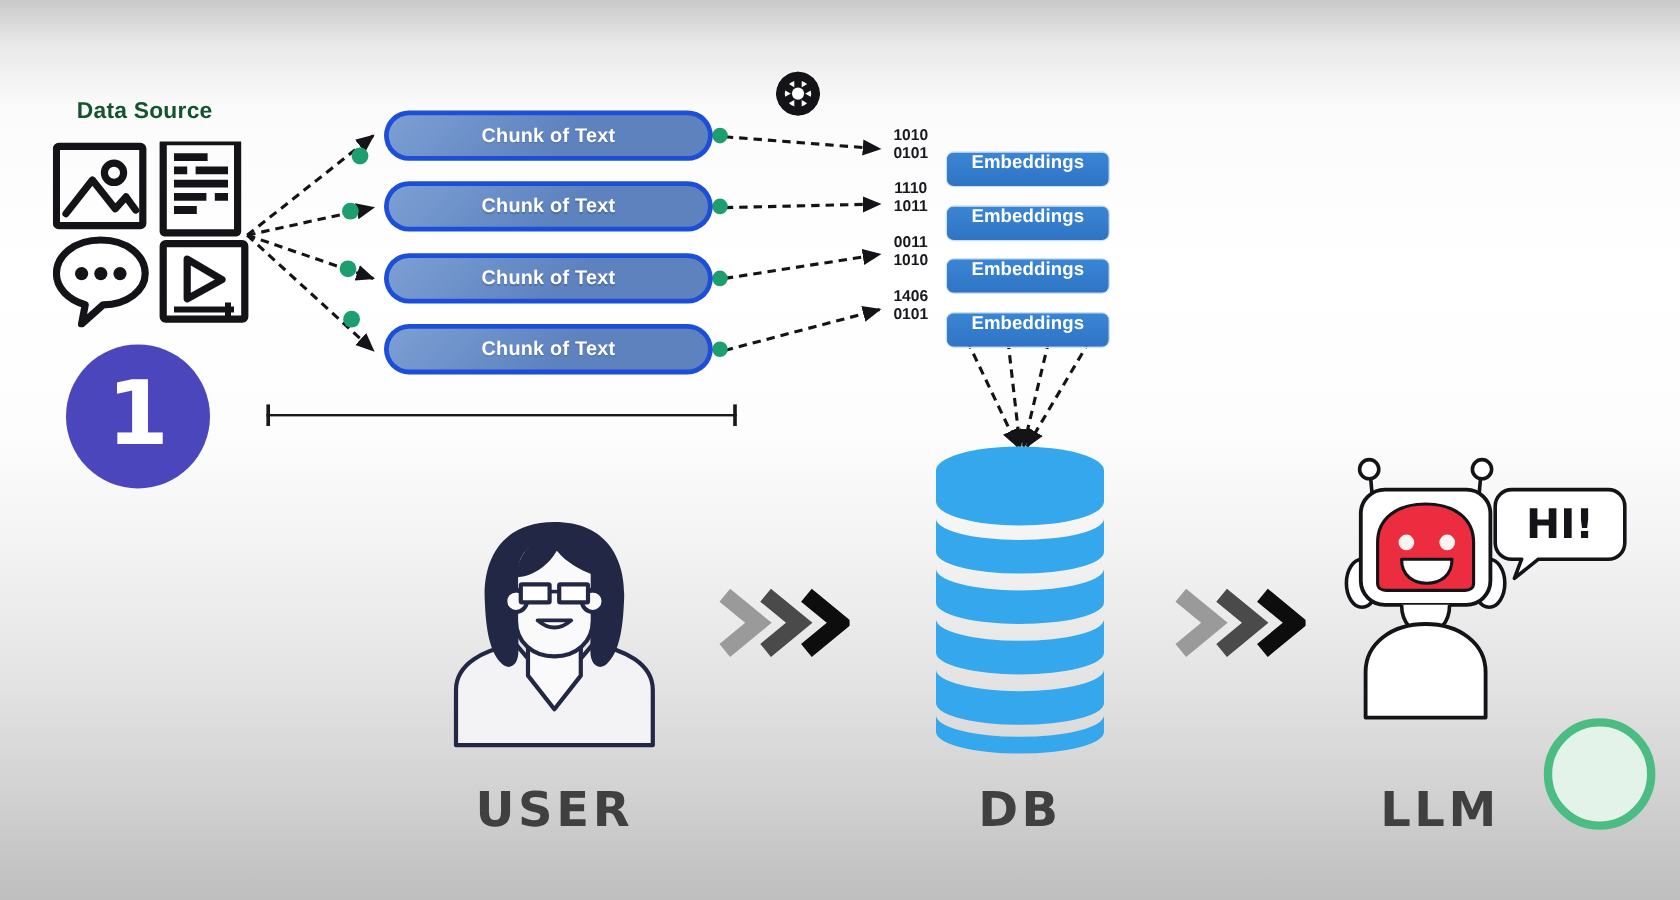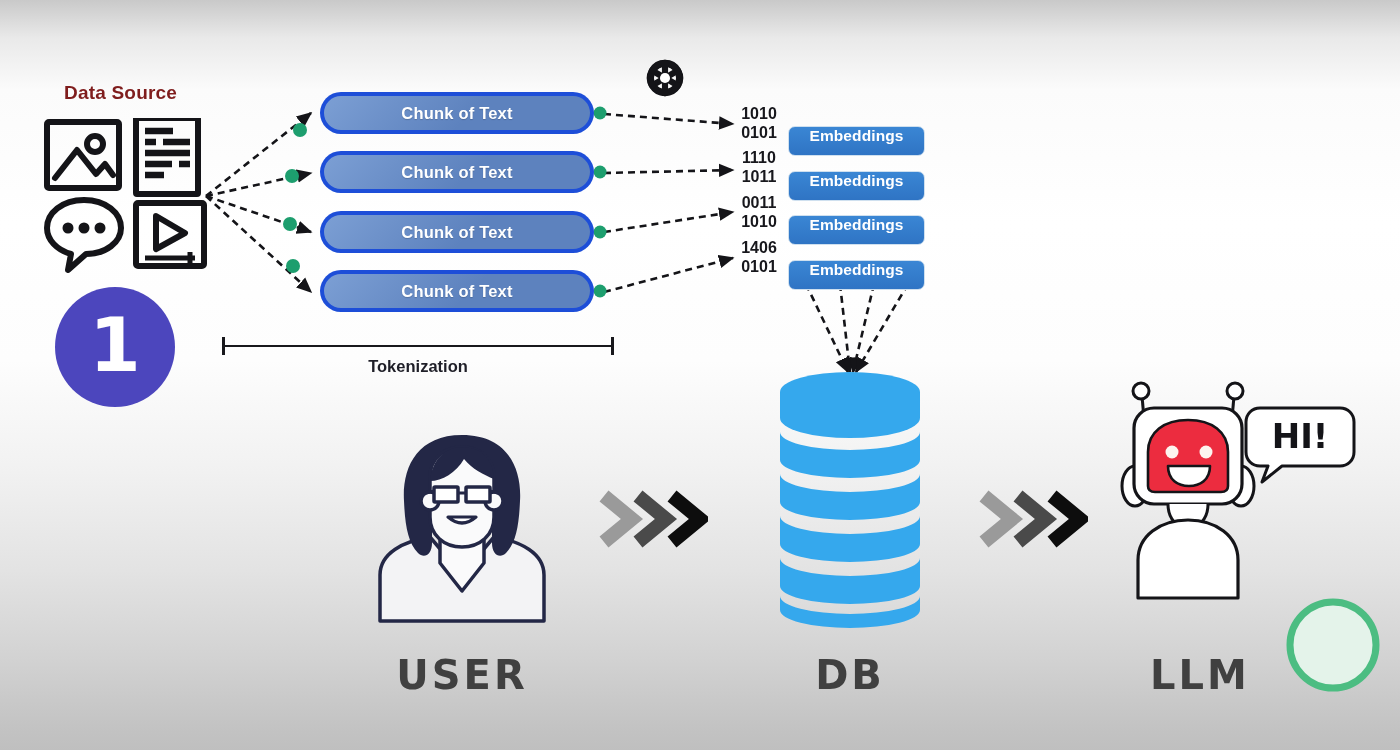--- a/index.html
+++ b/index.html
@@ -10,21 +10,21 @@
         #c9c9c9 0%, #e9e9e9 5%, #fbfbfb 12%, #ffffff 30%,
         #fdfdfd 48%, #f2f2f2 62%, #e3e3e3 76%, #d2d2d2 88%, #c3c3c3 97%, #bfbfbf 100%);
     position:relative;
     overflow:hidden;
   }
   #stage { position:absolute; inset:0; }
   .abs { position:absolute; }
 
   
   #data-source-label {
-    left:64px; top:82px; font-size:19px; font-weight:700; color:#7f1d1d;
+    left:64px; top:82px; font-size:19px; font-weight:700; color:#14532d;
     letter-spacing:.2px;
   }
   #source-icons { left:44px; top:118px; width:165px; height:155px; }
 
   
   #step-badge {
     left:55px; top:287px; width:120px; height:120px; border-radius:50%;
     background:#4c46bd; display:flex; align-items:center; justify-content:center;
   }
   #step-badge .num {
@@ -54,21 +54,21 @@
   #tok-cap-l, #tok-cap-r { top:337px; width:2.5px; height:18px; background:#18181c; }
   #tok-cap-l { left:222px; } #tok-cap-r { left:611px; }
   #tok-label {
     left:222px; top:357px; width:392px; text-align:center;
     font-size:16.5px; font-weight:700; color:#1f1f28;
   }
 
   
   .bincode {
     left:738px; width:42px; text-align:center;
-    font-size:16px; font-weight:700; color:#17171c; line-height:1.18;
+    font-size:13px; font-weight:700; color:#17171c; line-height:1.18;
     font-family:"Liberation Sans", sans-serif;
   }
   #bin-0 { top:105px; } #bin-1 { top:149px; }
   #bin-2 { top:194px; } #bin-3 { top:239px; }
 
   
   .embed {
     left:788px; width:137px; height:30px; border-radius:7px;
     background:linear-gradient(180deg,#3a86d4 0%,#2f74c4 100%);
     border:1.5px solid #cfe0ef;
@@ -223,21 +223,20 @@
   </div>
   <div class="abs chunk" id="chunk-3">
     <div class="inner">
         <span>Chunk of Text</span>
       </div>
   </div>
 
   <div class="abs" id="tok-line"></div>
   <div class="abs" id="tok-cap-l"></div>
   <div class="abs" id="tok-cap-r"></div>
-  <div class="abs" id="tok-label">Tokenization</div>
 
   <div class="abs bincode" id="bin-0">
     <div>1010</div>
     <div>0101</div>
   </div>
   <div class="abs bincode" id="bin-1">
     <div>1110</div>
     <div>1011</div>
   </div>
   <div class="abs bincode" id="bin-2">

